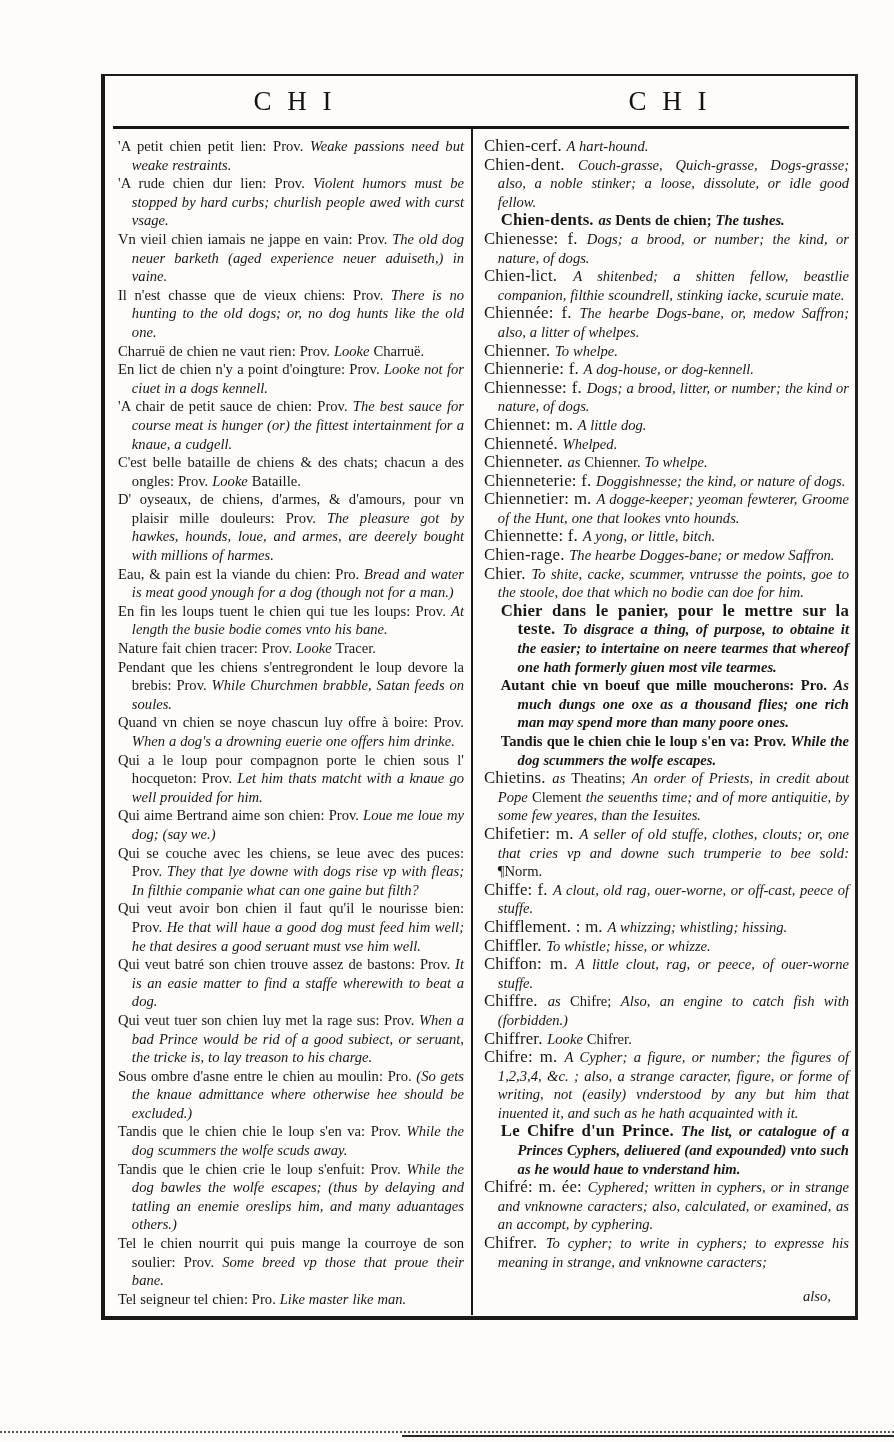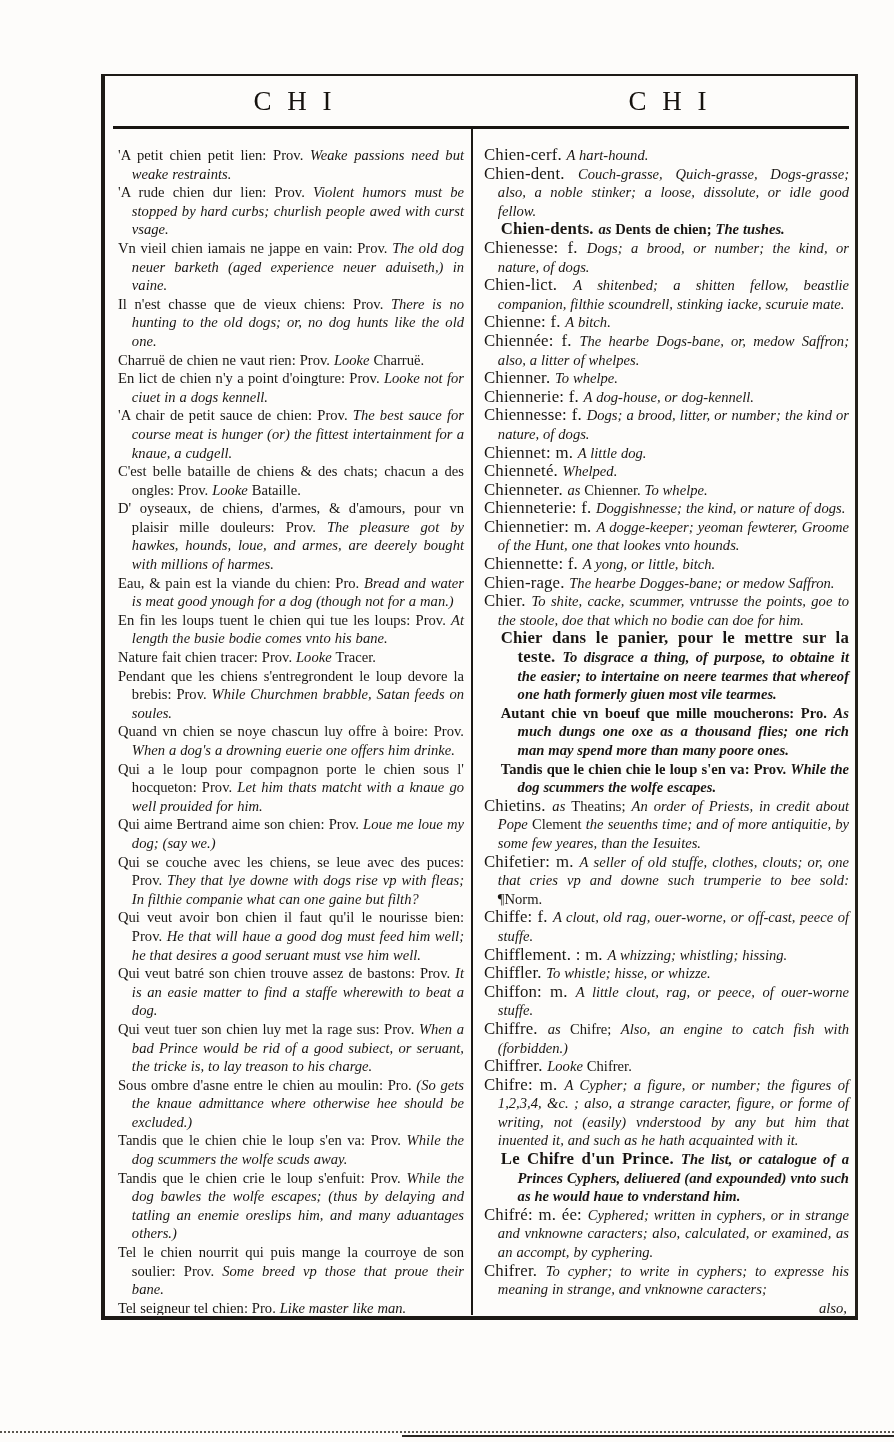--- a/index.html
+++ b/index.html
@@ -24,36 +24,36 @@
   .running-heads .head{
     flex:1;text-align:center;font-size:27px;letter-spacing:0.58em;text-indent:0.58em;
     font-weight:normal;color:#15120e;
   }
   .head-rule{height:3px;background:#181511;margin:0 6px 0 8px;}
   .columns{
     display:flex;height:1186px;overflow:hidden;align-items:stretch;
   }
   .col{
     box-sizing:border-box;overflow:hidden;
-    padding-top:17px;
+    padding-top:8px;
     border-radius:12px;
   }
   .col-left{width:366px;padding-left:13px;padding-right:7px;}
   .col-right{flex:1;padding-left:11px;padding-right:6px;}
   .col-divider{width:2px;background:#1b1814;}
   .entry{
     margin:0;font-size:14.6px;line-height:18.6px;text-align:justify;
     padding-left:0.95em;text-indent:-0.95em;
     word-spacing:0.02em;
   }
   .entry.sub{padding-left:2.3em;text-indent:-1.15em;font-weight:bold;}
   .it{font-style:italic;}
   .hw{font-size:1.15em;letter-spacing:0.01em;}
   .catchword{
-    margin:0;font-size:14.6px;line-height:18.6px;text-align:right;
+    margin:16px;font-size:14.6px;line-height:18.6px;text-align:right;
     font-style:italic;padding-right:2px;
   }
   .bottom-scan-line{
     position:absolute;left:0;top:1431px;width:894px;height:1px;
     border-top:2px dotted #5a564f;
   }
   .bottom-scan-line2{
     position:absolute;left:402px;top:1435px;width:492px;height:2px;
     background:#2a2722;
   }
@@ -96,21 +96,20 @@
           <p class="entry"><span>Tel le chien nourrit qui puis mange la courroye de son soulier: Prov. </span><span class="it">Some breed vp those that proue their bane.</span></p>
           <p class="entry"><span>Tel seigneur tel chien: Pro. </span><span class="it">Like master like man.</span></p>
         </div>
       <div class="col-divider"></div>
       <div class="col col-right" id="col-right">
           <p class="entry"><span class="hw">Chien-cerf. </span><span class="it">A hart-hound.</span></p>
           <p class="entry"><span class="hw">Chien-dent. </span><span class="it">Couch-grasse, Quich-grasse, Dogs-grasse; also, a noble stinker; a loose, dissolute, or idle good fellow.</span></p>
           <p class="entry sub"><span class="hw">Chien-dents. </span><span class="it">as </span><span>Dents de chien; </span><span class="it">The tushes.</span></p>
           <p class="entry"><span class="hw">Chienesse: f. </span><span class="it">Dogs; a brood, or number; the kind, or nature, of dogs.</span></p>
           <p class="entry"><span class="hw">Chien-lict. </span><span class="it">A shitenbed; a shitten fellow, beastlie companion, filthie scoundrell, stinking iacke, scuruie mate.</span></p>
-          <p class="entry"><span class="hw">Chienne: f. </span><span class="it">A bitch.</span></p>
           <p class="entry"><span class="hw">Chiennée: f. </span><span class="it">The hearbe Dogs-bane, or, medow Saffron; also, a litter of whelpes.</span></p>
           <p class="entry"><span class="hw">Chienner. </span><span class="it">To whelpe.</span></p>
           <p class="entry"><span class="hw">Chiennerie: f. </span><span class="it">A dog-house, or dog-kennell.</span></p>
           <p class="entry"><span class="hw">Chiennesse: f. </span><span class="it">Dogs; a brood, litter, or number; the kind or nature, of dogs.</span></p>
           <p class="entry"><span class="hw">Chiennet: m. </span><span class="it">A little dog.</span></p>
           <p class="entry"><span class="hw">Chienneté. </span><span class="it">Whelped.</span></p>
           <p class="entry"><span class="hw">Chienneter. </span><span class="it">as </span><span>Chienner. </span><span class="it">To whelpe.</span></p>
           <p class="entry"><span class="hw">Chienneterie: f. </span><span class="it">Doggishnesse; the kind, or nature of dogs.</span></p>
           <p class="entry"><span class="hw">Chiennetier: m. </span><span class="it">A dogge-keeper; yeoman fewterer, Groome of the Hunt, one that lookes vnto hounds.</span></p>
           <p class="entry"><span class="hw">Chiennette: f. </span><span class="it">A yong, or little, bitch.</span></p>

